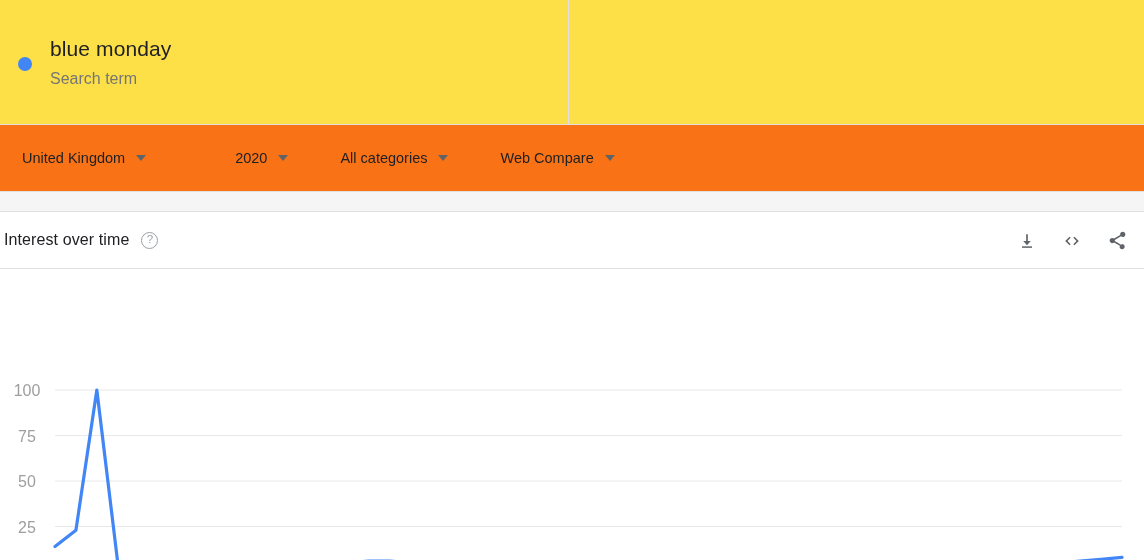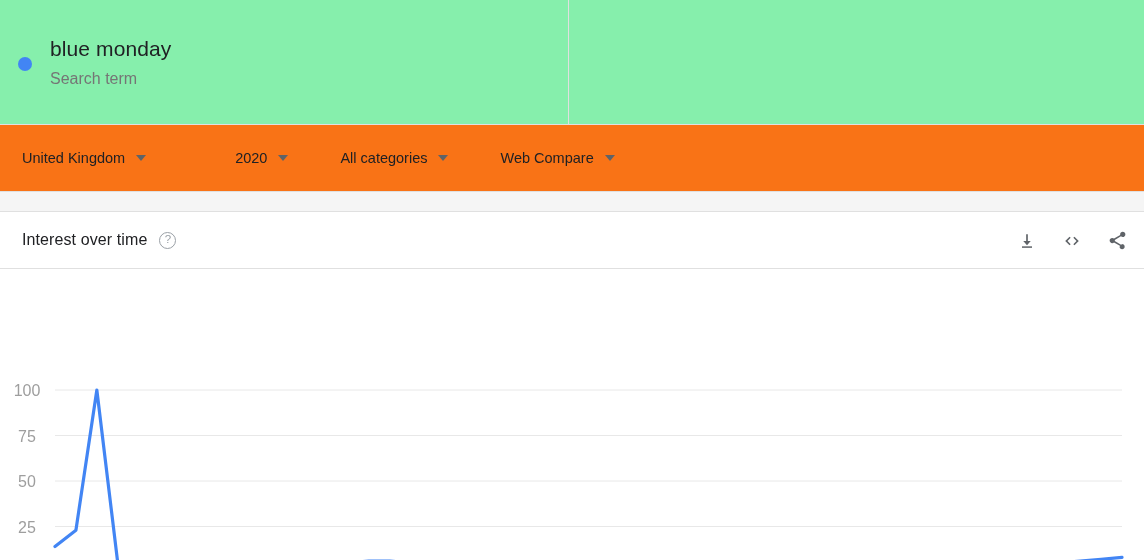--- a/index.html
+++ b/index.html
@@ -7,21 +7,21 @@
     width: 1144px; height: 560px;
     background: #ffffff;
     font-family: "Liberation Sans", sans-serif;
     overflow: hidden;
   }
 
   
   .term-bar {
     position: absolute; top: 0; left: 0;
     width: 1144px; height: 125px;
-    background: #86efac;
+    background: #fde047;
     border-bottom: 1px solid #e0e0e0;
     display: flex;
   }
   .term-cell {
     width: 569px; height: 125px;
     border-right: 1px solid #e0e0e0;
     display: flex; align-items: center;
     padding-left: 18px;
   }
   .term-dot {
@@ -94,21 +94,21 @@
     background: #fff;
   }
   .card-head {
     position: relative;
     height: 57px;
     border-bottom: 1px solid #e0e0e0;
     display: flex; align-items: center;
   }
   .card-title {
     font-size: 16px; color: #202124;
-    margin-left: 22px; letter-spacing: .1px;
+    margin-left: 4px; letter-spacing: .1px;
   }
   .help-icon {
     width: 17px; height: 17px; border-radius: 50%;
     border: 1.4px solid #9aa0a6;
     margin-left: 12px;
     display: flex; align-items: center; justify-content: center;
     font-size: 11.5px; color: #9aa0a6;
     line-height: 1; cursor: pointer;
   }
   .card-actions {

